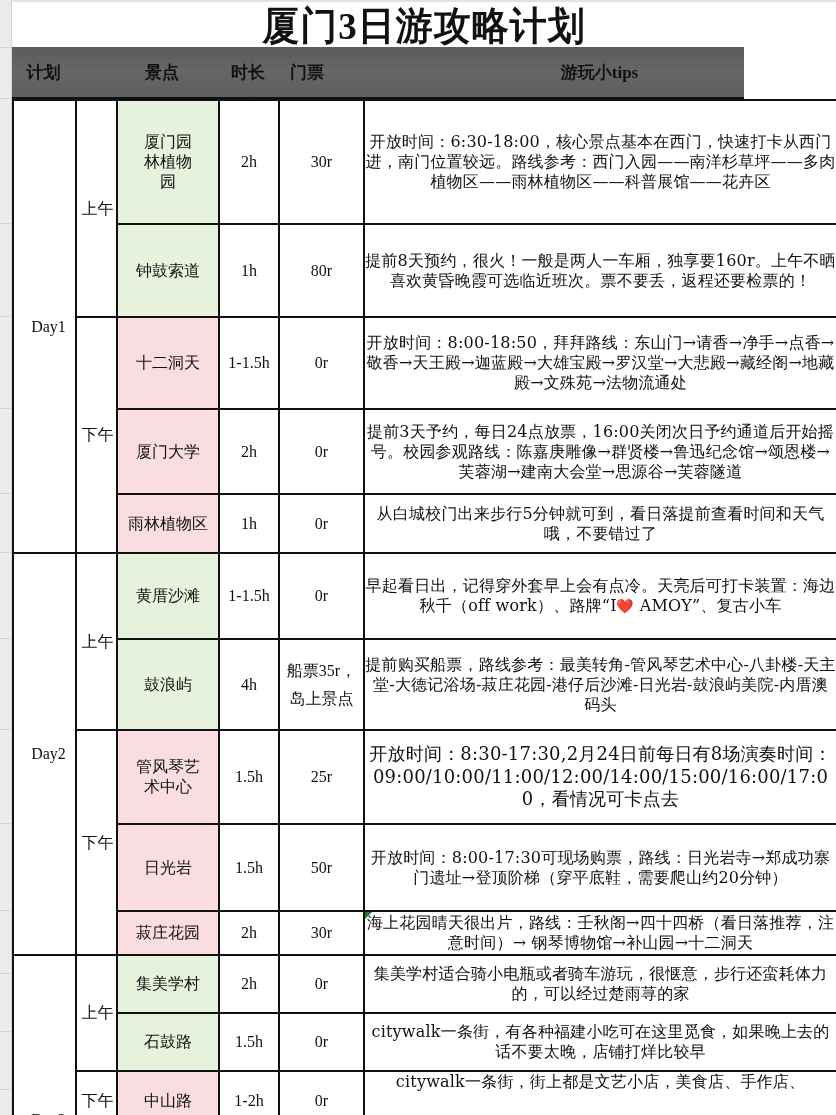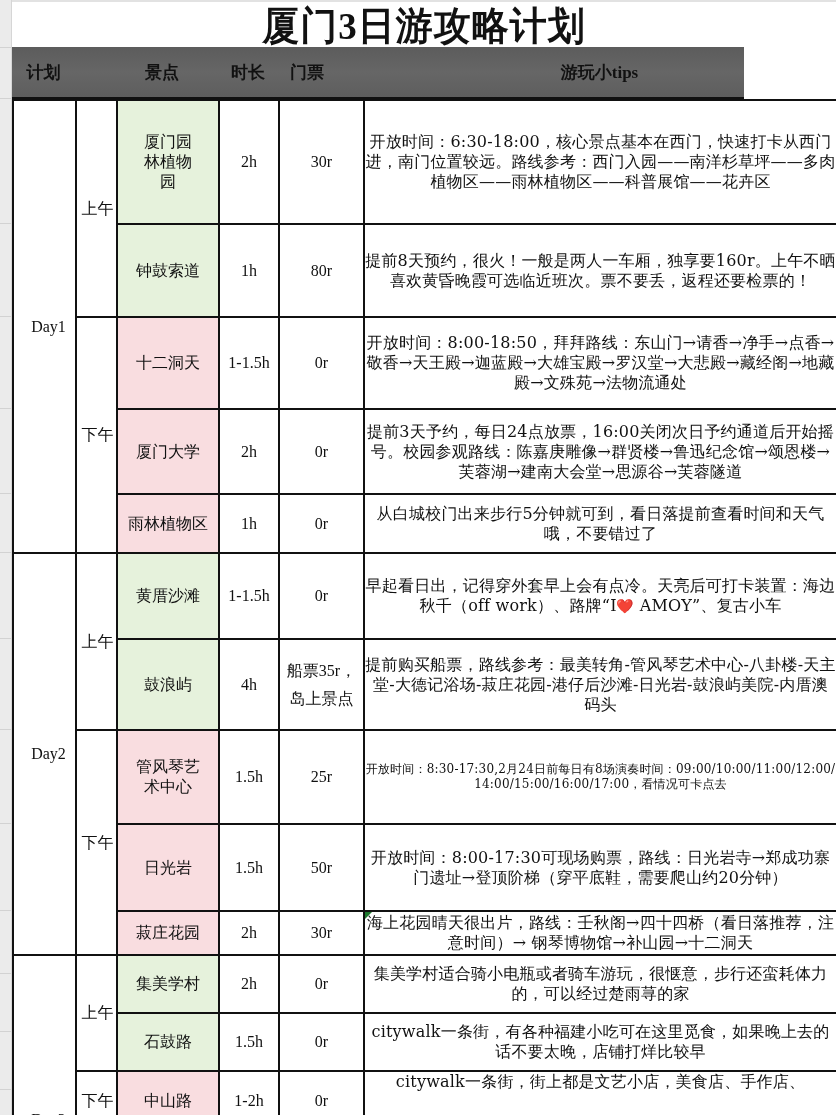--- a/index.html
+++ b/index.html
@@ -149,21 +149,21 @@
       <td class="spot am">鼓浪屿</td>
       <td class="dur">4h</td>
       <td class="ticket" style="padding:0 6px;line-height:1.75">船票35r，岛上景点</td>
       <td class="tip">提前购买船票，路线参考：最美转角-管风琴艺术中心-八卦楼-天主堂-大德记浴场-菽庄花园-港仔后沙滩-日光岩-鼓浪屿美院-内厝澳码头</td>
     </tr>
     <tr style="height:94px">
       <td class="period" rowspan="3">下午</td>
       <td class="spot pm" style="padding:0 14px">管风琴艺术中心</td>
       <td class="dur">1.5h</td>
       <td class="ticket">25r</td>
-      <td class="tip" style="font-size:12px">开放时间：8:30-17:30,2月24日前每日有8场演奏时间：09:00/10:00/11:00/12:00/14:00/15:00/16:00/17:00，看情况可卡点去</td>
+      <td class="tip" style="font-size:18px">开放时间：8:30-17:30,2月24日前每日有8场演奏时间：09:00/10:00/11:00/12:00/14:00/15:00/16:00/17:00，看情况可卡点去</td>
     </tr>
     <tr style="height:87px">
       <td class="spot pm">日光岩</td>
       <td class="dur">1.5h</td>
       <td class="ticket">50r</td>
       <td class="tip">开放时间：8:00-17:30可现场购票，路线：日光岩寺→郑成功寨门遗址→登顶阶梯（穿平底鞋，需要爬山约20分钟）</td>
     </tr>
     <tr style="height:44px">
       <td class="spot pm">菽庄花园</td>
       <td class="dur">2h</td>

